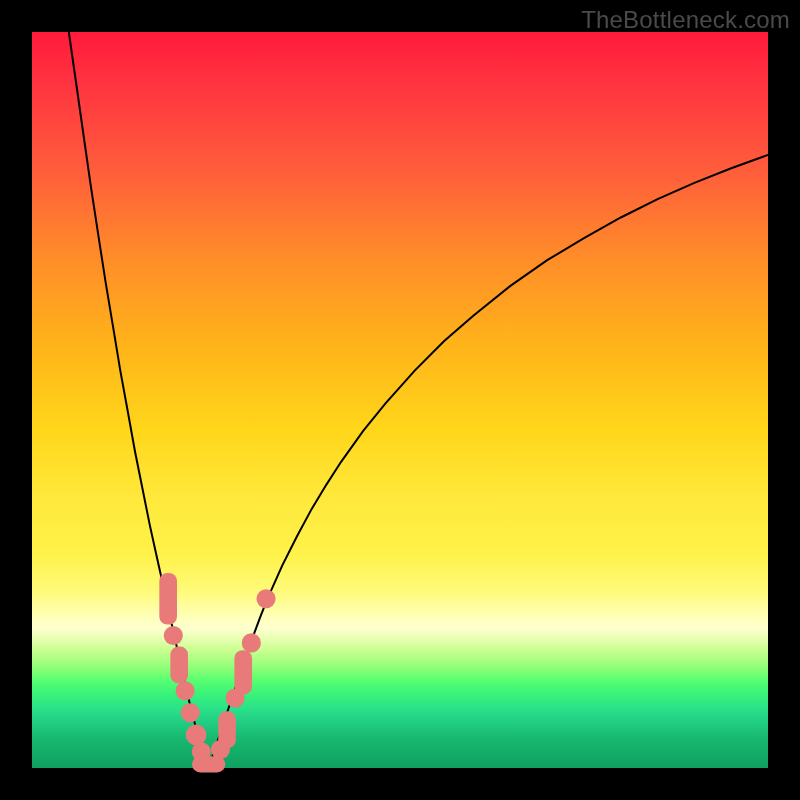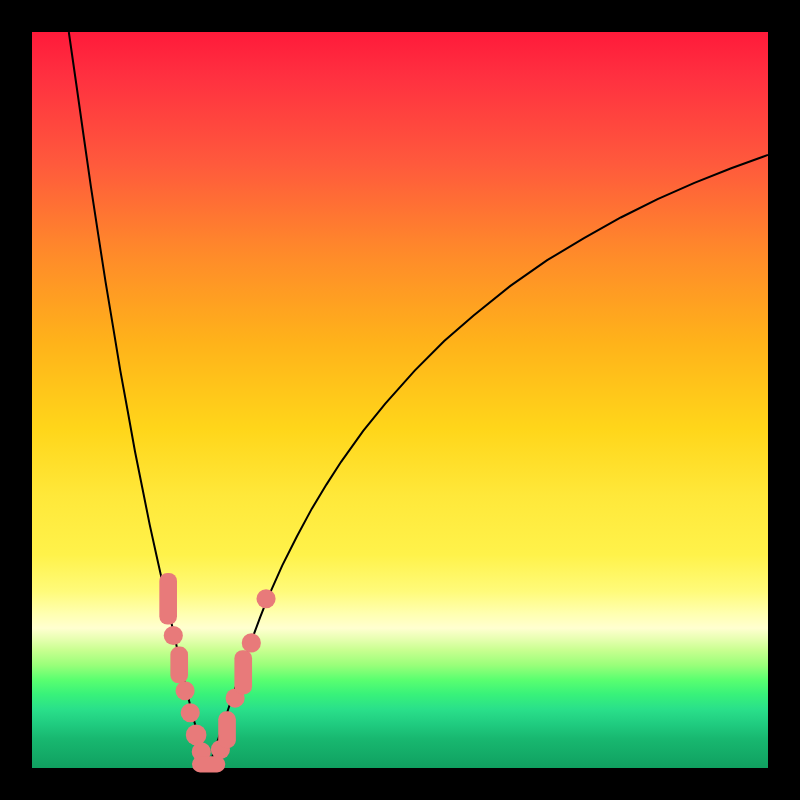--- a/index.html
+++ b/index.html
@@ -76,20 +76,21 @@
   }
   .marker.pill {
     rx: 8px;
     ry: 8px;
   }
 </style>
 </head>
 <body>
 
 <div class="frame">
+  <div class="watermark">TheBottleneck.com</div>
   <div class="plot-area">
     <svg class="curves" viewBox="0 0 736 736">
       <path id="left-branch" class="curve" d="M36.8 0.0 L44.2 51.5 L51.5 103.0 L58.9 154.6 L66.2 202.4 L73.6 250.2 L81.0 294.4 L88.3 338.6 L95.7 379.0 L103.0 419.5 L110.4 456.3 L117.8 493.1 L125.1 526.2 L132.5 559.4 L139.8 592.5 L147.2 625.6 L154.6 658.7 L161.9 688.2 L169.3 713.9 L176.6 736.0 "></path>
       <path id="right-branch" class="curve" d="M176.6 736.0 L184.0 713.9 L191.4 691.8 L198.7 669.8 L206.1 647.7 L213.4 625.6 L220.8 605.0 L228.2 585.1 L235.5 566.7 L250.2 533.6 L265.0 504.2 L279.7 476.9 L294.4 452.6 L309.1 429.8 L331.2 398.9 L353.3 371.7 L382.7 338.6 L412.2 309.1 L441.6 283.4 L478.4 253.9 L515.2 228.2 L552.0 206.1 L588.8 185.5 L625.6 167.1 L662.4 150.9 L699.2 136.2 L736.0 122.9 "></path>
       <g id="markers">
           <rect x="127.328" y="540.96" width="17.664" height="51.52" rx="8.832" ry="8.832" class="marker pill"></rect>
           <circle cx="141.312" cy="603.52" r="9.568000000000001" class="marker"></circle>
           <rect x="138.36800000000002" y="614.5600000000001" width="17.664" height="36.800000000000004" rx="8.832" ry="8.832" class="marker pill"></rect>
           <circle cx="153.08800000000002" cy="658.72" r="9.568000000000001" class="marker"></circle>
           <circle cx="158.24" cy="680.8" r="9.568000000000001" class="marker"></circle>

